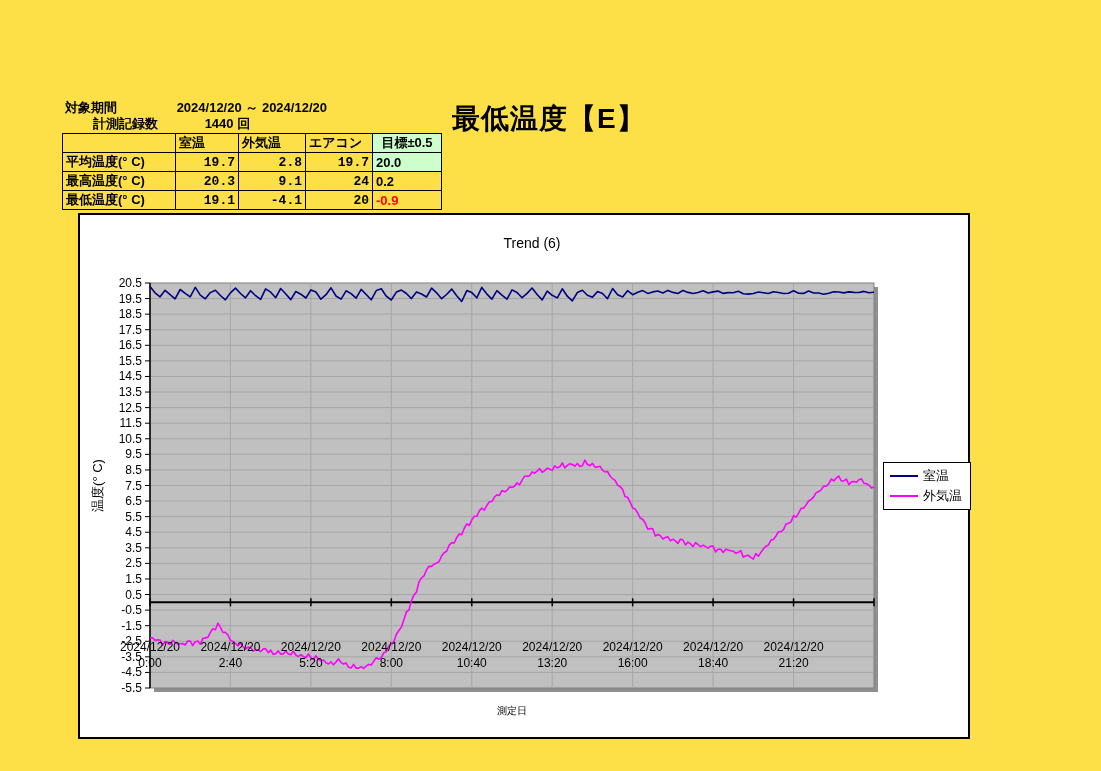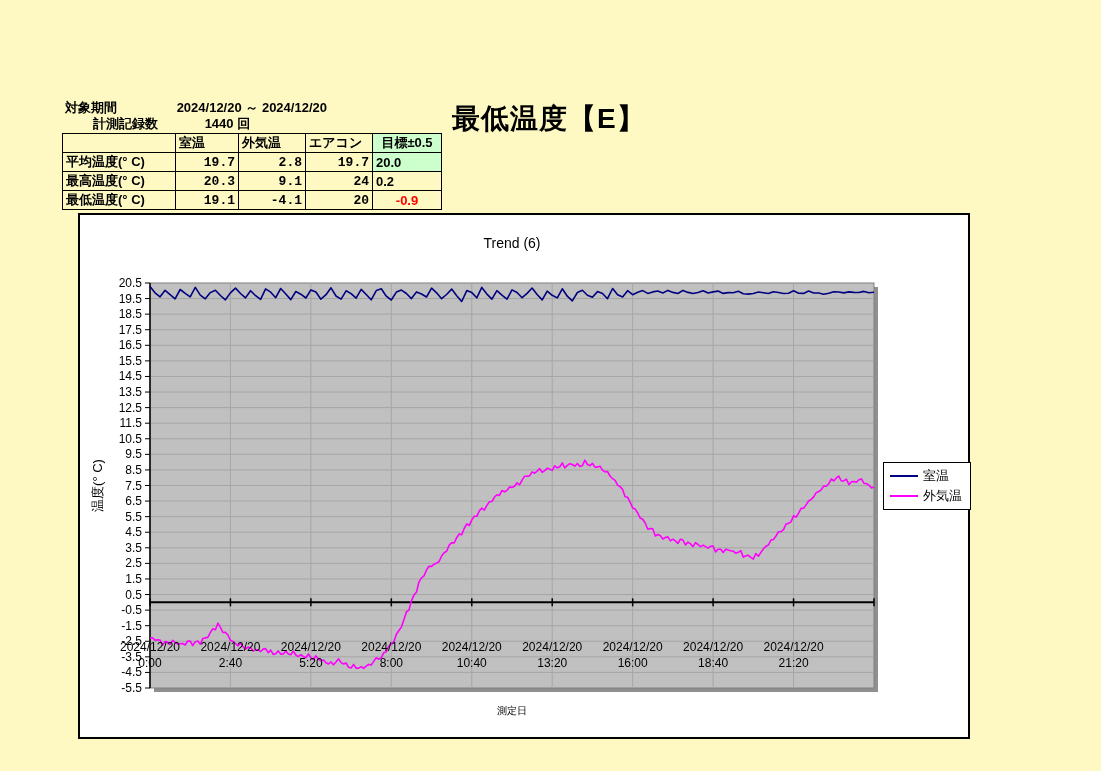--- a/index.html
+++ b/index.html
@@ -1,43 +1,43 @@
 <!DOCTYPE html>
 <html><head>
 <meta charset="utf-8">
 <style>
   html,body{margin:0;padding:0;background:#fff;}
   body{font-family:"Liberation Sans","DejaVu Sans",sans-serif;color:#000;}
-  .screen{position:relative;width:1101px;height:771px;background:#fef9c3;overflow:hidden;}
+  .screen{position:relative;width:1101px;height:771px;background:#fde047;overflow:hidden;}
 
   
   .info-row{position:absolute;left:65px;font-size:13px;font-weight:bold;white-space:nowrap;}
   .info-row .lbl{display:inline-block;width:108px;}
   .info-period{top:99px;}
   .info-count{top:115px;margin-left:28px;}
 
   
   table.stats{position:absolute;left:62px;top:133px;border-collapse:collapse;font-size:13px;table-layout:fixed;}
   table.stats td,table.stats th{border:1px solid #000;height:15px;padding:0 3px;font-weight:bold;white-space:nowrap;overflow:hidden;}
   table.stats .c0{width:106px;text-align:left;}
   table.stats .c1{width:56px;}
   table.stats .c2{width:60px;}
   table.stats .c3{width:60px;}
   table.stats .c4{width:62px;text-align:left;}
   table.stats th{text-align:left;font-weight:bold;}
   table.stats td.num{text-align:right;font-family:Liberation Mono, monospace;}
   table.stats .green{background:#ccffcc;}
-  table.stats .red{color:#ff0000;text-align:center;}
+  table.stats .red{color:#ff0000;text-align:left;}
   table.stats th.c4{text-align:center;}
 
   .evaluation{position:absolute;left:452px;top:100px;font-size:28px;font-weight:bold;letter-spacing:1px;}
 
   
   .chart-box{position:absolute;left:78px;top:213px;width:892px;height:526px;border:2px solid #000;background:#fff;box-sizing:border-box;}
-  .chart-title{position:absolute;left:0;top:20px;width:864px;text-align:center;font-size:14px;}
+  .chart-title{position:absolute;left:0;top:20px;width:864px;text-align:center;font-size:14px;padding-left:20px;}
   .axis-x-title{position:absolute;left:0;top:489px;width:864px;text-align:center;font-size:10px;}
   .plot-svg{position:absolute;left:0;top:0;}
 
   
   .legend{position:absolute;left:803px;top:247px;width:88px;background:#fff;border:1.5px solid #000;padding:3px 0 3px 6px;box-sizing:border-box;}
   .legend-item{display:flex;align-items:center;height:20px;}
   .legend-swatch{display:inline-block;width:28px;height:2px;margin-right:5px;flex:0 0 auto;}
   .legend-label{font-size:13px;white-space:nowrap;}
 </style>
 </head>

